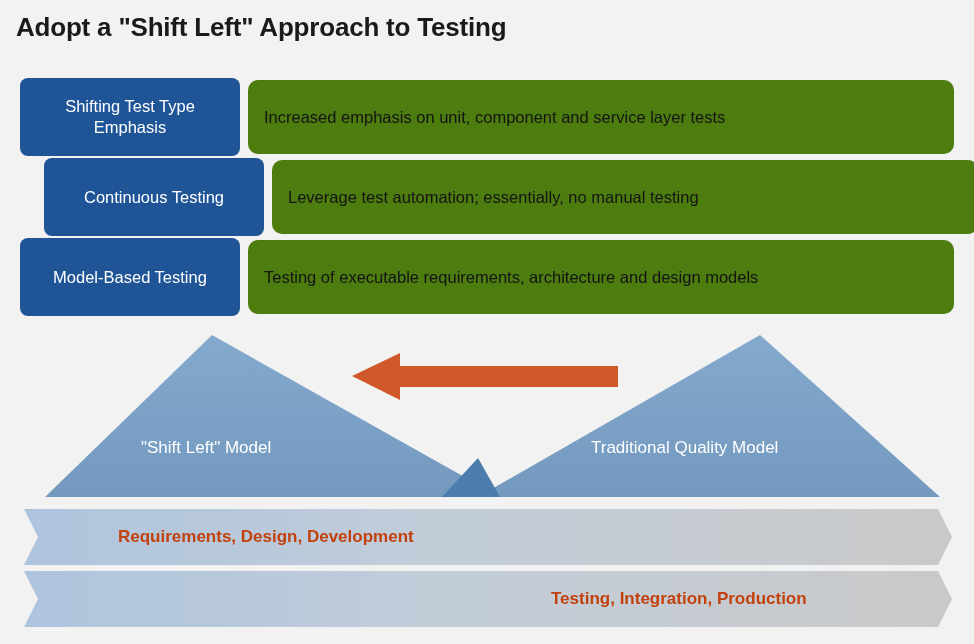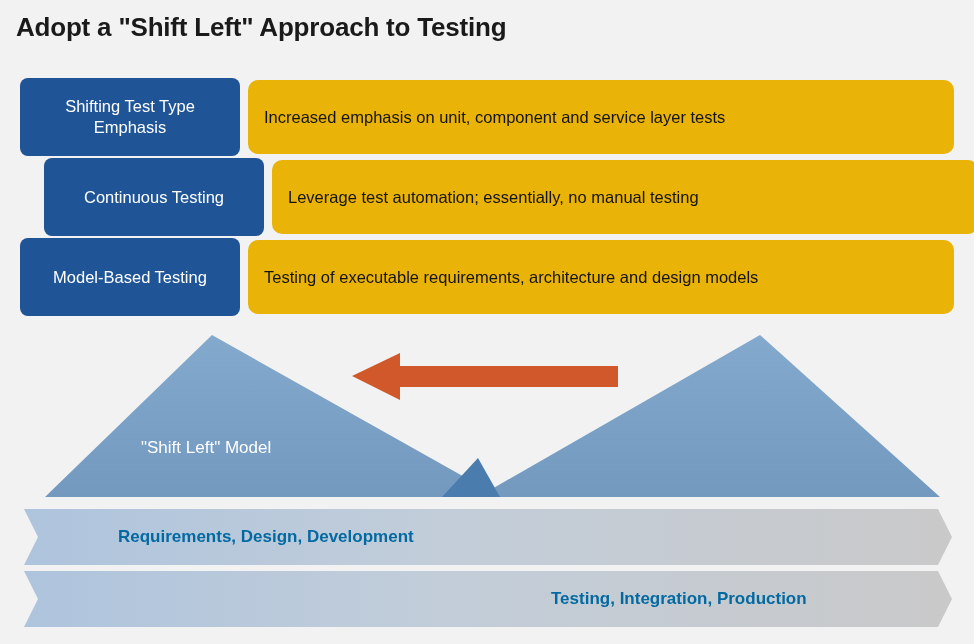--- a/index.html
+++ b/index.html
@@ -60,21 +60,21 @@
     justify-content: center;
     box-sizing: border-box;
     padding: 0 8px;
   }
   .pill-desc {
     position: absolute;
     left: 248px;
     top: 2px;
     width: 706px;
     height: 74px;
-    background: #eab308;
+    background: #4d7c0f;
     border-radius: 10px;
     color: #141414;
     font-size: 16.5px;
     display: flex;
     align-items: center;
     box-sizing: border-box;
     padding: 0 16px;
   }
 
   
@@ -94,21 +94,21 @@
     white-space: nowrap;
   }
   .tri-label-left  { left: 141px; top: 438px; }
   .tri-label-right { left: 591px; top: 438px; }
 
   
   .banner-text {
     position: absolute;
     font-size: 17px;
     font-weight: bold;
-    color: #0369a1;
+    color: #c2410c;
     white-space: nowrap;
   }
   .banner-text-0 { left: 118px; top: 527px; }
   .banner-text-1 { left: 551px; top: 589px; }
 </style>
 </head>
 <body>
 
 <div id="slide">
 
@@ -149,17 +149,18 @@
     <polygon points="478,458 500,497 442,497" fill="#4a7cad"></polygon>
 
     <polygon points="352,376 400,353 400,366 618,366 618,387 400,387 400,400" fill="#d0582a"></polygon>
 
     <polygon points="24,509 938,509 952,537 938,565 24,565 38,537" fill="url(#bannerGrad)"></polygon>
 
     <polygon points="24,571 938,571 952,599 938,627 24,627 38,599" fill="url(#bannerGrad)"></polygon>
   </svg>
 
   <div class="tri-label tri-label-left">"Shift Left" Model</div>
+  <div class="tri-label tri-label-right">Traditional Quality Model</div>
 
   <div class="banner-text banner-text-0">Requirements, Design, Development</div>
   <div class="banner-text banner-text-1">Testing, Integration, Production</div>
 
 </div>
 
 </body></html>

